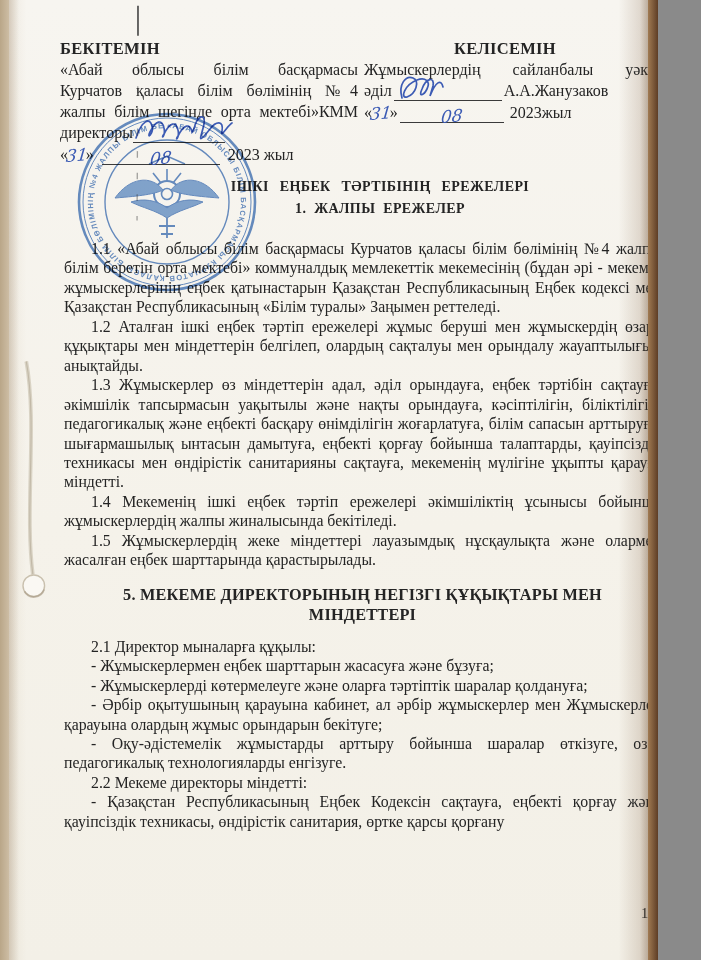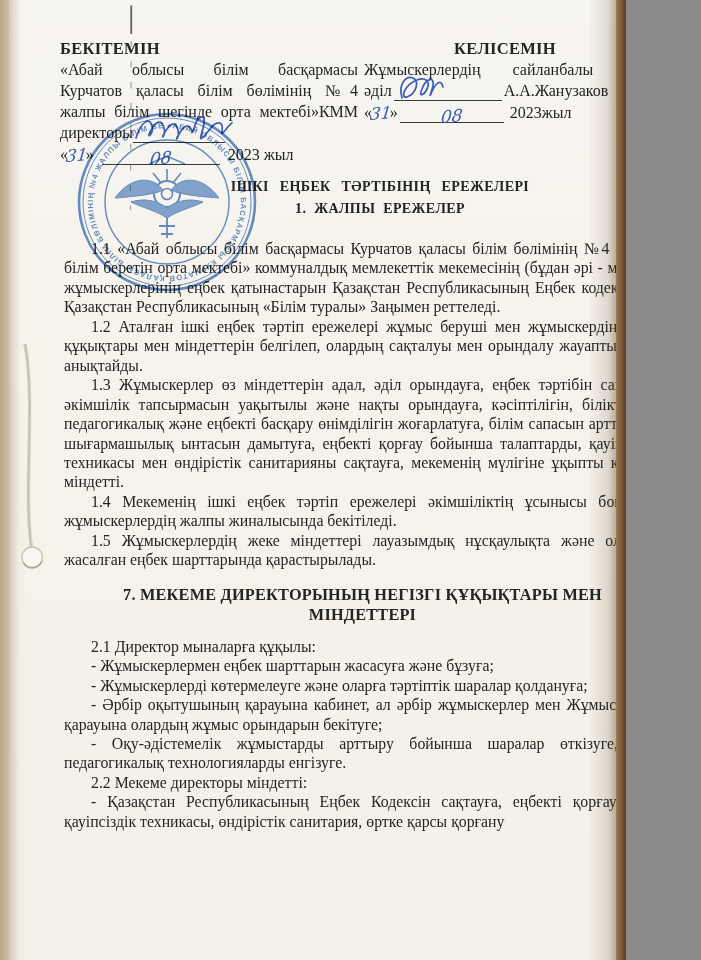--- a/index.html
+++ b/index.html
@@ -3,20 +3,21 @@
 <meta charset="utf-8">
 <style>
   html,body{margin:0;padding:0;background:#8a8a8a;}
   .canvas{
     position:relative; width:626px; height:960px; overflow:hidden;
     background:
       linear-gradient(90deg, rgba(190,170,140,.25) 0%, rgba(255,255,255,0) 4%, rgba(255,255,255,0) 94%, rgba(120,85,55,.28) 99%),
       linear-gradient(180deg,#f7f5f0 0%, #f5f2ea 55%, #f3f0e7 100%);
     font-family:"Liberation Serif","DejaVu Serif",serif;
     color:#242424;
+    padding-left:32px;
   }
   
   .edge{position:absolute;top:0;bottom:0;z-index:8;}
   .edge-left{left:0;width:9px;background:linear-gradient(90deg,#b9a688,#cdbda4);}
   .edge-right{right:0;width:10px;background:linear-gradient(90deg,#a07a52,#5e3d25);}
   .edge-right-shadow{position:absolute;top:0;bottom:0;right:10px;width:8px;z-index:7;
     background:linear-gradient(90deg,rgba(110,80,50,0),rgba(110,80,50,.25));}
   .edge-left-shadow{position:absolute;top:0;bottom:0;left:9px;width:10px;z-index:7;
     background:linear-gradient(90deg,rgba(150,125,95,.28),rgba(150,125,95,0));}
 
@@ -137,21 +138,21 @@
     <div class="t2">1. ЖАЛПЫ ЕРЕЖЕЛЕР</div>
   </div>
 
   <div class="bodycol">
     <p>1.1 «Абай облысы білім басқармасы Курчатов қаласы білім бөлімінің №4 жалпы білім беретін орта мектебі» коммуналдық мемлекеттік мекемесінің (бұдан әрі - мекеме) жұмыскерлерінің еңбек қатынастарын Қазақстан Республикасының Еңбек кодексі мен Қазақстан Республикасының «Білім туралы» Заңымен реттеледі.</p>
     <p>1.2 Аталған ішкі еңбек тәртіп ережелері жұмыс беруші мен жұмыскердің өзара құқықтары мен міндеттерін белгілеп, олардың сақталуы мен орындалу жауаптылығын анықтайды.</p>
     <p>1.3 Жұмыскерлер өз міндеттерін адал, әділ орындауға, еңбек тәртібін сақтауға, әкімшілік тапсырмасын уақытылы және нақты орындауға, кәсіптілігін, біліктілігін, педагогикалық және еңбекті басқару өнімділігін жоғарлатуға, білім сапасын арттыруға, шығармашылық ынтасын дамытуға, еңбекті қорғау бойынша талаптарды, қауіпсіздік техникасы мен өндірістік санитарияны сақтауға, мекеменің мүлігіне ұқыпты қарауға міндетті.</p>
     <p>1.4 Мекеменің ішкі еңбек тәртіп ережелері әкімшіліктің ұсынысы бойынша жұмыскерлердің жалпы жиналысында бекітіледі.</p>
     <p>1.5 Жұмыскерлердің жеке міндеттері лауазымдық нұсқаулықта және олармен жасалған еңбек шарттарында қарастырылады.</p>
 
-    <div class="sec2-head">7. МЕКЕМЕ ДИРЕКТОРЫНЫҢ НЕГІЗГІ ҚҰҚЫҚТАРЫ МЕН МІНДЕТТЕРІ</div>
+    <div class="sec2-head">5. МЕКЕМЕ ДИРЕКТОРЫНЫҢ НЕГІЗГІ ҚҰҚЫҚТАРЫ МЕН МІНДЕТТЕРІ</div>
 
     <p>2.1 Директор мыналарға құқылы:</p>
     <p>- Жұмыскерлермен еңбек шарттарын жасасуға және бұзуға;</p>
     <p>- Жұмыскерлерді көтермелеуге және оларға тәртіптік шаралар қолдануға;</p>
     <p>- Әрбір оқытушының қарауына кабинет, ал әрбір жұмыскерлер мен Жұмыскерлер қарауына олардың жұмыс орындарын бекітуге;</p>
     <p>- Оқу-әдістемелік жұмыстарды арттыру бойынша шаралар өткізуге, озат педагогикалық технологияларды енгізуге.</p>
     <p>2.2 Мекеме директоры міндетті:</p>
     <p>- Қазақстан Республикасының Еңбек Кодексін сақтауға, еңбекті қорғау және қауіпсіздік техникасы, өндірістік санитария, өртке қарсы қорғану</p>
   </div>
 

